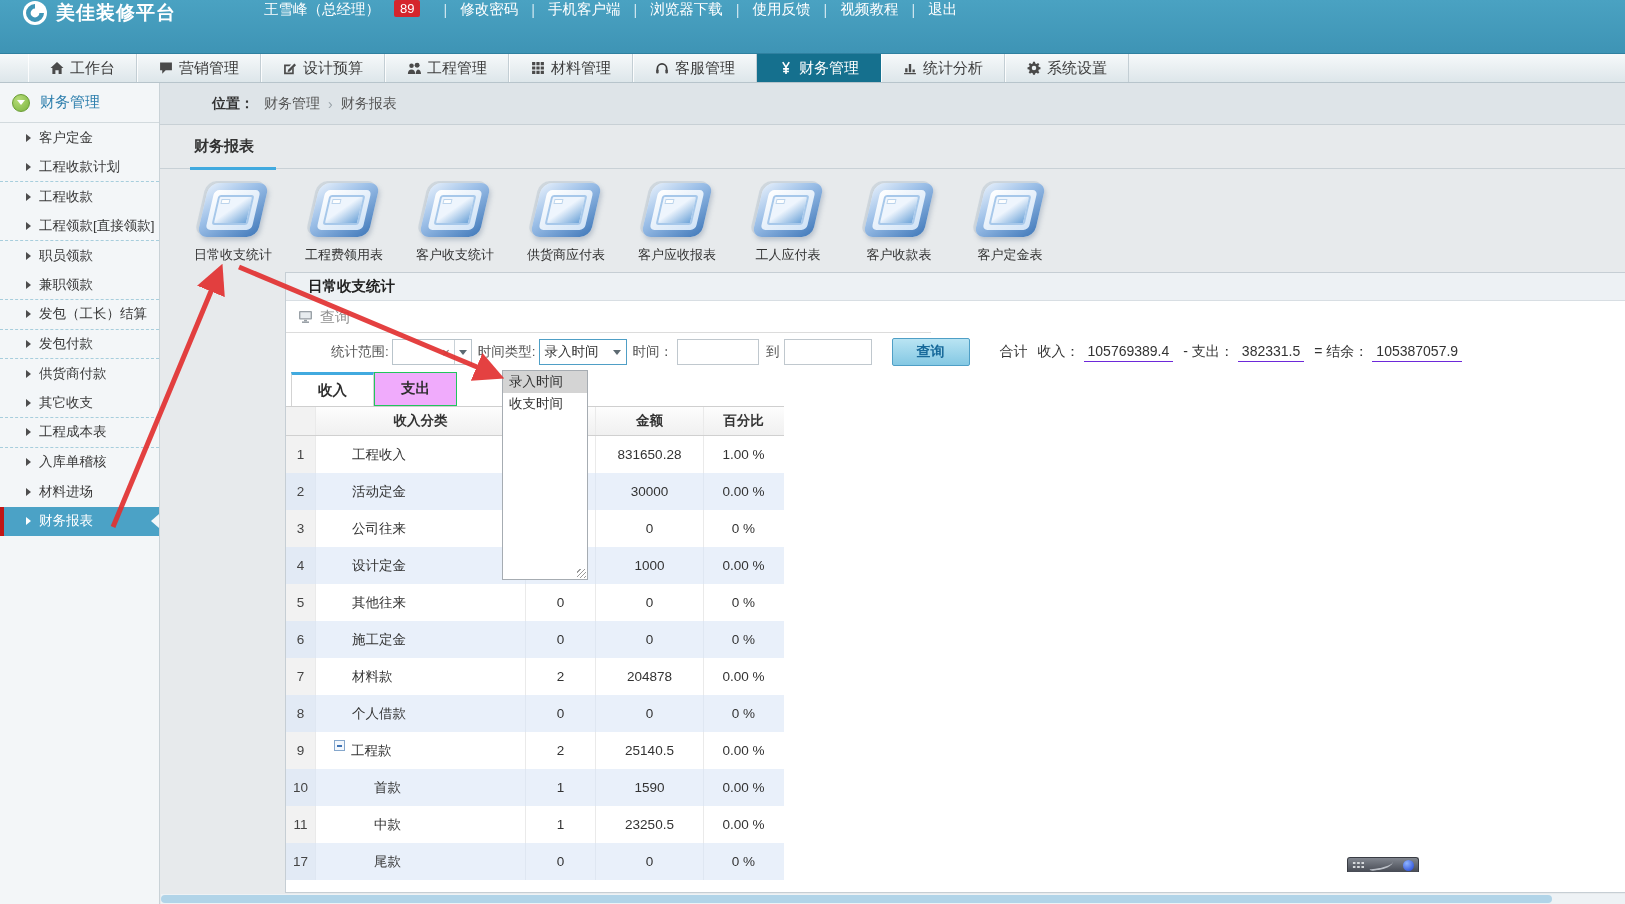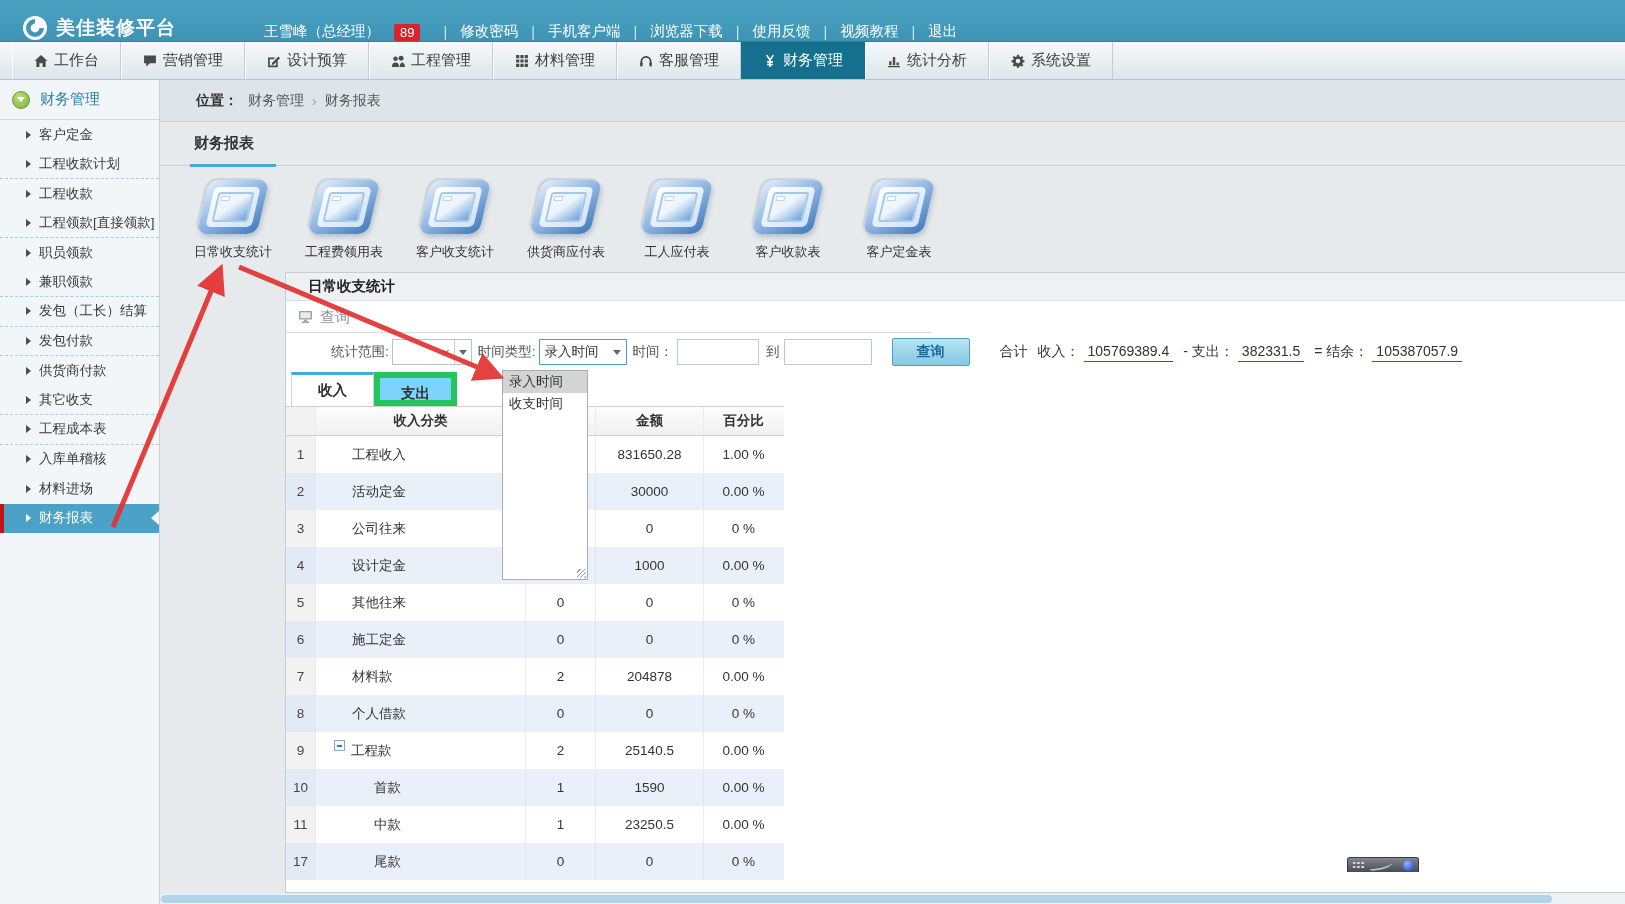--- a/index.html
+++ b/index.html
@@ -1,51 +1,51 @@
 <!DOCTYPE html>
 <html><head>
 <meta charset="utf-8">
 <style>
   * { margin:0; padding:0; box-sizing:border-box; }
   html,body { width:1625px; height:904px; overflow:hidden; }
   body { font-family:"Liberation Sans","DejaVu Sans",sans-serif; font-size:13px; color:#333; background:#e7eaec; position:relative; }
 
   
-  .top-header { height:42px; background:linear-gradient(#4aa2c2,#3e94b5); display:flex; align-items:flex-end; padding:0 18px 0 22px; color:#fff; border-bottom:1px solid #2f80a0; }
+  .top-header { height:54px; background:linear-gradient(#4aa2c2,#3e94b5); display:flex; align-items:flex-start; padding:0 18px 0 22px; color:#fff; border-bottom:1px solid #2f80a0; }
   .logo { width:26px; height:26px; margin-right:8px; flex:0 0 auto; }
   .brand { font-size:19px; font-weight:bold; letter-spacing:1px; }
   .hd-user { margin-left:88px; font-size:14.5px; }
   .hd-badge { background:#d5252c; color:#fff; font-size:13px; padding:1px 6px; border-radius:2px; margin-left:14px; cursor:pointer; }
   .hd-links { display:flex; align-items:center; margin-left:10px; font-size:14.5px; }
   .hd-links .sep { margin:0 13px; color:#cfe6ef; }
   .hd-links a { color:#fff; text-decoration:none; cursor:pointer; }
 
   
-  .nav-bar { height:38px; background:linear-gradient(#f6f9fa,#dde6ea); border-bottom:1px solid #b7c4cb; display:flex; padding-left:12px; }
+  .nav-bar { height:29px; background:linear-gradient(#f6f9fa,#dde6ea); border-bottom:1px solid #b7c4cb; display:flex; padding-left:28px; }
   .nav-tab { display:flex; align-items:center; gap:6px; padding:0 21px; font-size:15px; color:#3d3d3d; border-right:1px solid #c3ced4; border-left:1px solid rgba(255,255,255,.85); cursor:pointer; }
   .nav-tab svg { width:14px; height:14px; fill:#4a4a4a; }
   .nav-tab.active { background:#15708e; color:#fff; border-left-color:#15708e; border-right-color:#15708e; }
   .nav-tab.active svg { fill:#fff; }
 
   
   .main { display:flex; height:828px; }
   .sidebar { width:160px; background:#f3f6f8; border-right:1px solid #c9d2d7; position:relative; }
   .sb-head { height:40px; display:flex; align-items:center; padding-left:12px; border-bottom:1px solid #d2dade; }
   .sb-ball { width:18px; height:18px; border-radius:50%; background:radial-gradient(circle at 35% 30%,#b8dd7a,#7ab33e); border:1px solid #699c33; display:flex; align-items:center; justify-content:center; }
   .sb-ball i { display:block; width:0; height:0; border-left:4px solid transparent; border-right:4px solid transparent; border-top:5px solid #fff; }
   .sb-title { color:#2e7fad; font-size:15px; margin-left:10px; }
   .sb-item { height:29.5px; display:flex; align-items:center; padding-left:26px; font-size:13.5px; color:#383838; cursor:pointer; position:relative; }
   .sb-item .tri { width:0; height:0; border-top:4px solid transparent; border-bottom:4px solid transparent; border-left:5px solid #4d4d4d; margin-right:8px; flex:0 0 auto; }
   .sb-item.div-after { border-bottom:1px dashed #a7cedd; }
   .sb-item.selected { background:#4ba2c6; color:#fff; border-left:4px solid #c11616; padding-left:22px; }
   .sb-item.selected .tri { border-left-color:#fff; }
   .sb-item.selected .notch { position:absolute; right:0; top:50%; margin-top:-7px; width:0; height:0; border-top:7px solid transparent; border-bottom:7px solid transparent; border-right:8px solid #f3f6f8; }
 
   .content { flex:1; position:relative; background:#e7eaec; }
-  .crumb-bar { height:42px; background:#dee4e8; border-bottom:1px solid #c8d0d5; display:flex; align-items:center; padding-left:36px; font-size:14px; color:#555; }
+  .crumb-bar { height:42px; background:#dee4e8; border-bottom:1px solid #c8d0d5; display:flex; align-items:center; padding-left:52px; font-size:14px; color:#555; }
   .crumb-bar b { color:#333; margin-right:10px; }
   .crumb-bar .csep { margin:0 8px; color:#98a2a8; }
   .crumb-bar a { color:#555; cursor:pointer; }
 
   .page-tab-row { height:44px; border-bottom:1px solid #c9d1d6; position:relative; }
   .page-tab { position:absolute; left:34px; top:12px; font-size:15px; font-weight:bold; color:#333; cursor:pointer; }
   .page-tab-line { position:absolute; left:30px; bottom:-2px; width:86px; height:3px; background:#41aadf; }
 
   .reports { display:flex; margin:14px 0 0 28px; }
   .report { width:90px; margin-right:21px; cursor:pointer; }
@@ -67,21 +67,21 @@
   .combo .caret { width:17px; height:100%; border-left:1px solid #c9d2d8; display:flex; align-items:center; justify-content:center; cursor:pointer; }
   .combo .caret i { width:0; height:0; border-left:4px solid transparent; border-right:4px solid transparent; border-top:5px solid #5d6a72; }
   .combo.focused { border-color:#4f9fc6; }
   .txt-input { width:82px; height:26px; border:1px solid #c0c8ce; background:#fff; margin:0 7px 0 4px; }
   .btn-query { width:78px; height:28px; margin-left:13px; background:linear-gradient(#b9e4f3,#84c8e3); border:1px solid #4f9fc6; border-radius:2px; color:#17699a; font-weight:bold; font-size:14px; cursor:pointer; }
   .totals { display:flex; align-items:center; margin-left:30px; font-size:14px; color:#333; white-space:nowrap; }
   .totals .lab { margin:0 4px 0 10px; }
   .totals .num { border-bottom:1px solid #6d28d9; padding:0 4px 2px; }
 
   .p-tabs { display:flex; margin:1px 0 0 5px; position:relative; z-index:2; }
-  .ptab { width:83px; height:34px; line-height:31px; text-align:center; font-size:14.5px; font-weight:bold; color:#2e2e2e; cursor:pointer; background:#7dd3fc; border:6px solid #22c55e; }
+  .ptab { width:83px; height:34px; line-height:31px; text-align:center; font-size:14.5px; font-weight:bold; color:#2e2e2e; cursor:pointer; background:#f0abfc; border:1px solid #22c55e; }
   .ptab.active { background:#fff; border:1px solid #d3d3d3; border-top:3px solid #41aadf; border-bottom:none; margin-bottom:-1px; }
 
   .p-table { width:498px; }
   .trow { display:grid; grid-template-columns:30px 210px 70px 108px 79px; align-items:center; height:37px; background:#fff; cursor:pointer; }
   .trow.head { height:30px; background:linear-gradient(#fdfdfd,#f0f0f0); border-top:1px solid #cfcfcf; border-bottom:1px solid #d0d0d0; font-weight:bold; cursor:default; }
   .trow.head .cell { text-align:center; }
   .cell { height:100%; display:flex; align-items:center; justify-content:center; border-right:1px solid #eaeaea; font-size:13.5px; color:#333; overflow:hidden; }
   .cell:last-child { border-right:none; }
   .c-num { background:#f2f2f2; color:#444; }
   .c-cat { justify-content:flex-start; padding-left:36px; }
@@ -312,20 +312,30 @@
         </div>
       <div class="report">
           <div class="ricon">
             <div class="r2">
               <div class="r3">
                 <i></i>
               </div>
             </div>
           </div>
           <div class="rlabel">供货商应付表</div>
+        </div>
+      <div class="report">
+          <div class="ricon">
+            <div class="r2">
+              <div class="r3">
+                <i></i>
+              </div>
+            </div>
+          </div>
+          <div class="rlabel">客户应收报表</div>
         </div>
       <div class="report">
           <div class="ricon">
             <div class="r2">
               <div class="r3">
                 <i></i>
               </div>
             </div>
           </div>
           <div class="rlabel">工人应付表</div>

